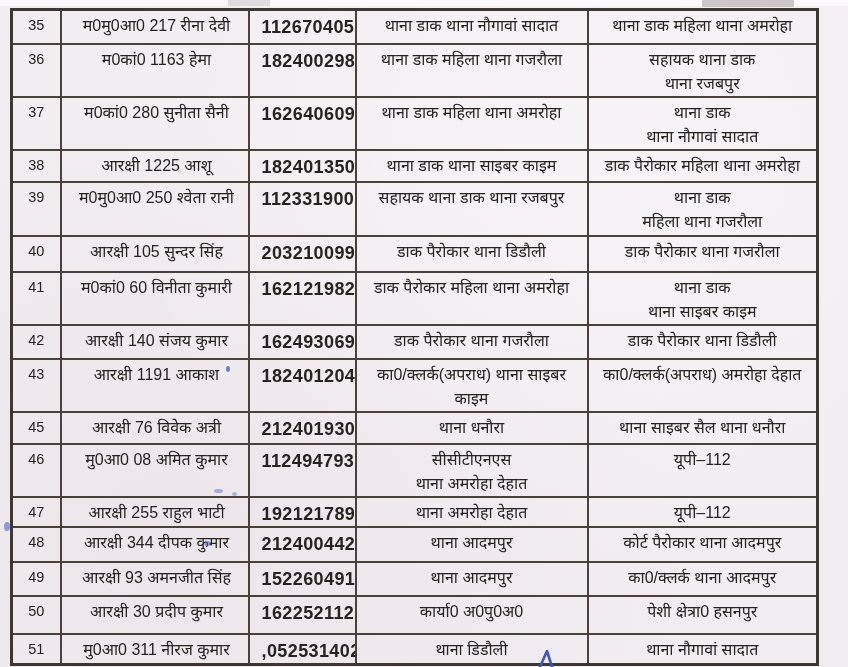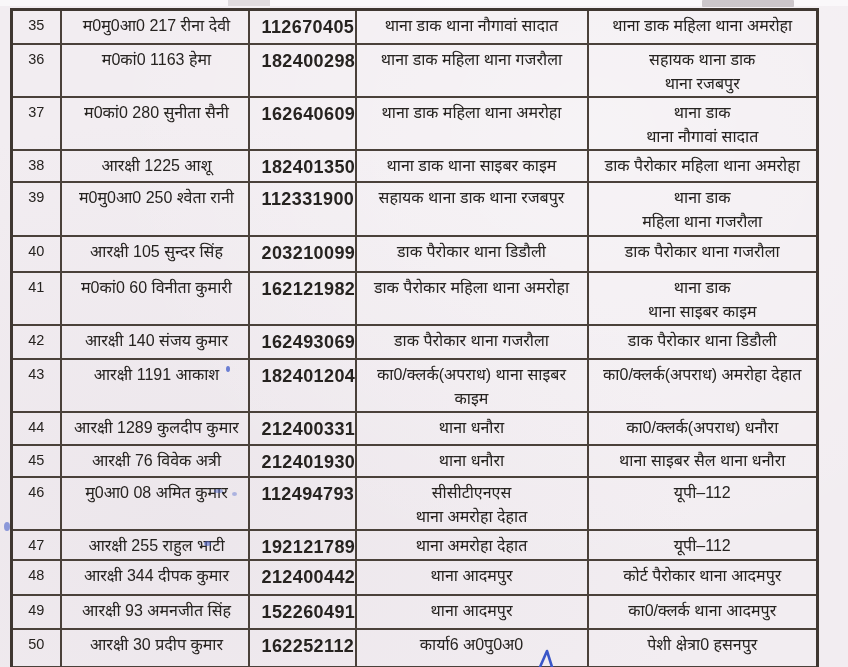--- a/index.html
+++ b/index.html
@@ -124,27 +124,20 @@
           <td class="c-to">डाक पैरोकार थाना डिडौली</td>
         </tr>
         <tr style="height: 44px;">
           <td class="c-sno">43</td>
           <td class="c-name">आरक्षी 1191 आकाश</td>
           <td class="c-pno">182401204</td>
           <td class="c-from">का0/क्लर्क(अपराध) थाना साइबर
 काइम</td>
           <td class="c-to">का0/क्लर्क(अपराध)  अमरोहा देहात</td>
         </tr>
-        <tr style="height: 33px;">
-          <td class="c-sno">44</td>
-          <td class="c-name">आरक्षी 1289 कुलदीप कुमार</td>
-          <td class="c-pno">212400331</td>
-          <td class="c-from">थाना धनौरा</td>
-          <td class="c-to">का0/क्लर्क(अपराध)  धनौरा</td>
-        </tr>
         <tr style="height: 32px;">
           <td class="c-sno">45</td>
           <td class="c-name">आरक्षी 76 विवेक अत्री</td>
           <td class="c-pno">212401930</td>
           <td class="c-from">थाना धनौरा</td>
           <td class="c-to">थाना साइबर सैल थाना धनौरा</td>
         </tr>
         <tr style="height: 52px;">
           <td class="c-sno">46</td>
           <td class="c-name">मु0आ0 08 अमित कुमार</td>
@@ -171,21 +164,21 @@
           <td class="c-sno">49</td>
           <td class="c-name">आरक्षी 93 अमनजीत सिंह</td>
           <td class="c-pno">152260491</td>
           <td class="c-from">थाना आदमपुर</td>
           <td class="c-to">का0/क्लर्क थाना आदमपुर</td>
         </tr>
         <tr style="height: 38px;">
           <td class="c-sno">50</td>
           <td class="c-name">आरक्षी 30 प्रदीप कुमार</td>
           <td class="c-pno">162252112</td>
-          <td class="c-from">कार्या6 अ0पु0अ0</td>
+          <td class="c-from">कार्या0 अ0पु0अ0</td>
           <td class="c-to">पेशी क्षेत्रा0 हसनपुर</td>
         </tr>
         <tr style="height: 27px;">
           <td class="c-sno">51</td>
           <td class="c-name">मु0आ0 311 नीरज कुमार</td>
           <td class="c-pno">,052531402</td>
           <td class="c-from">थाना डिडौली</td>
           <td class="c-to">थाना नौगावां सादात</td>
         </tr>
       </tbody>

